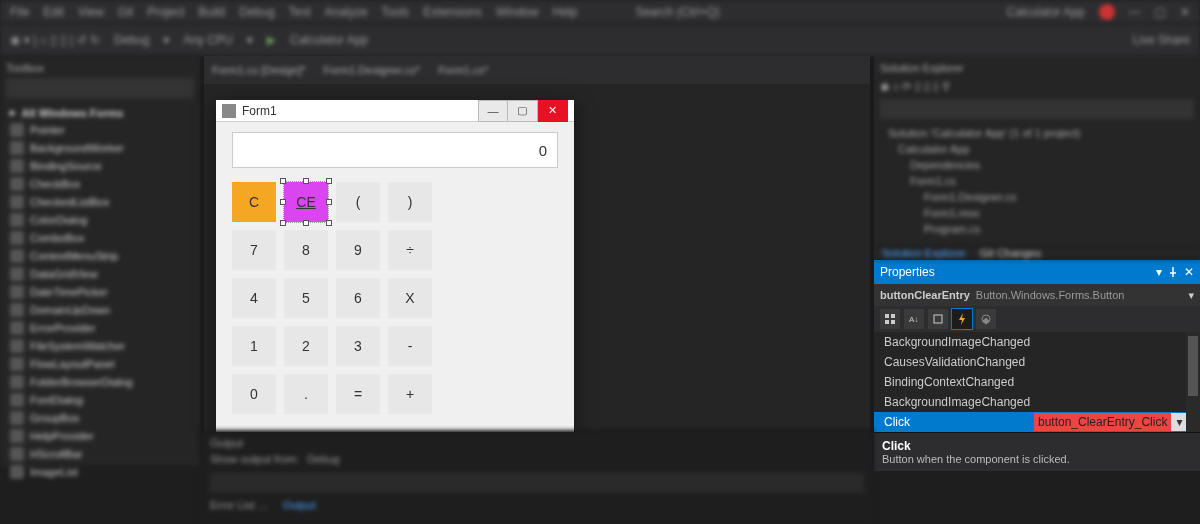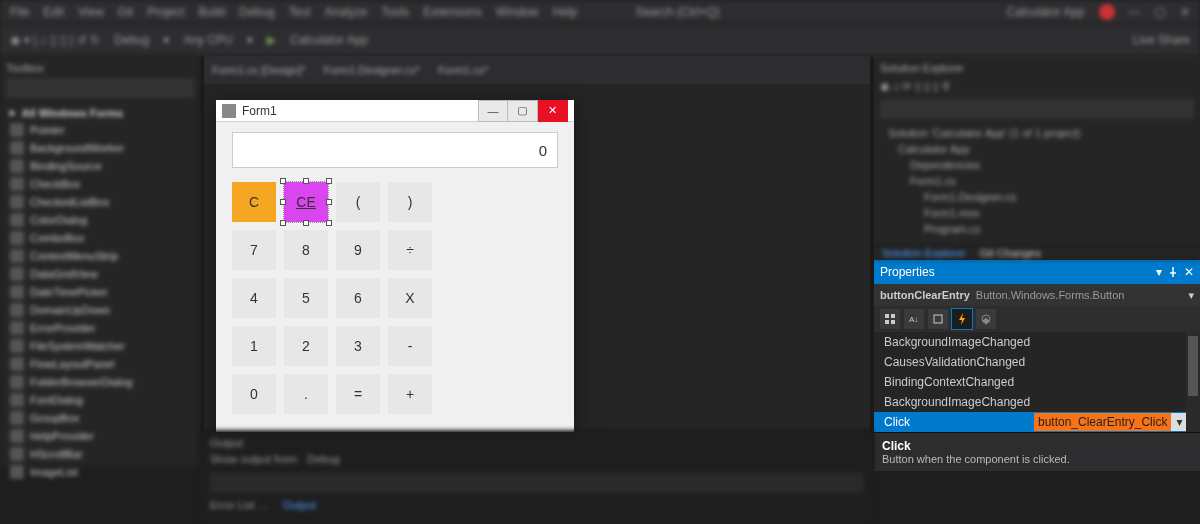--- a/index.html
+++ b/index.html
@@ -69,21 +69,21 @@
   .props-obj { height:22px; background:#333; color:#ccc; display:flex; align-items:center; padding:0 6px; gap:6px; font-size:11px; }
   .props-obj .cls { color:#999; }
   .props-tool { height:26px; background:#2d2d30; display:flex; align-items:center; gap:4px; padding:0 6px; }
   .ptoolbtn { width:20px; height:20px; background:#3a3a3a; display:flex; align-items:center; justify-content:center; }
   .ptoolbtn.active { background:#1c1c1c; outline:1px solid #007acc; }
   .plist { flex:1; background:#252526; overflow:hidden; position:relative; }
   .pscroll { position:absolute; right:0; top:0; bottom:0; width:14px; background:#2a2a2a; }
   .pscroll .thumb { position:absolute; right:2px; top:4px; width:10px; height:60px; background:#555; }
   .prow { height:20px; display:flex; align-items:center; padding-left: 10px; color:#ccc; }
   .prow.sel { background:#007acc; color:#fff; }
-  .prow.sel .valcell { background:#f97316; color:#222; padding:0 4px; height:18px; display:flex;align-items:center; }
+  .prow.sel .valcell { background:#ef4444; color:#222; padding:0 4px; height:18px; display:flex;align-items:center; }
   .plist .prow span:first-child { width: 150px; }
   .pdrop { width:16px; height:18px; background:#ddd; display:flex;align-items:center;justify-content:center;color:#333;}
 
   .pdesc { background:#2d2d30; padding:6px 8px; border-top:1px solid #111; }
   .pdesc .pname { font-weight:bold; color:#fff; }
   .pdesc .ptxt { color:#bbb; font-size:11px; }
 
   
   .bottom { position:absolute; left:200px; right:326px; bottom:0; height:94px; background:#1e1e1e; border-top:1px solid #111; filter: blur(2px); padding:6px 10px; color:#999; font-size:11px; }
   .bottom .ohdr { margin-bottom:4px; }

